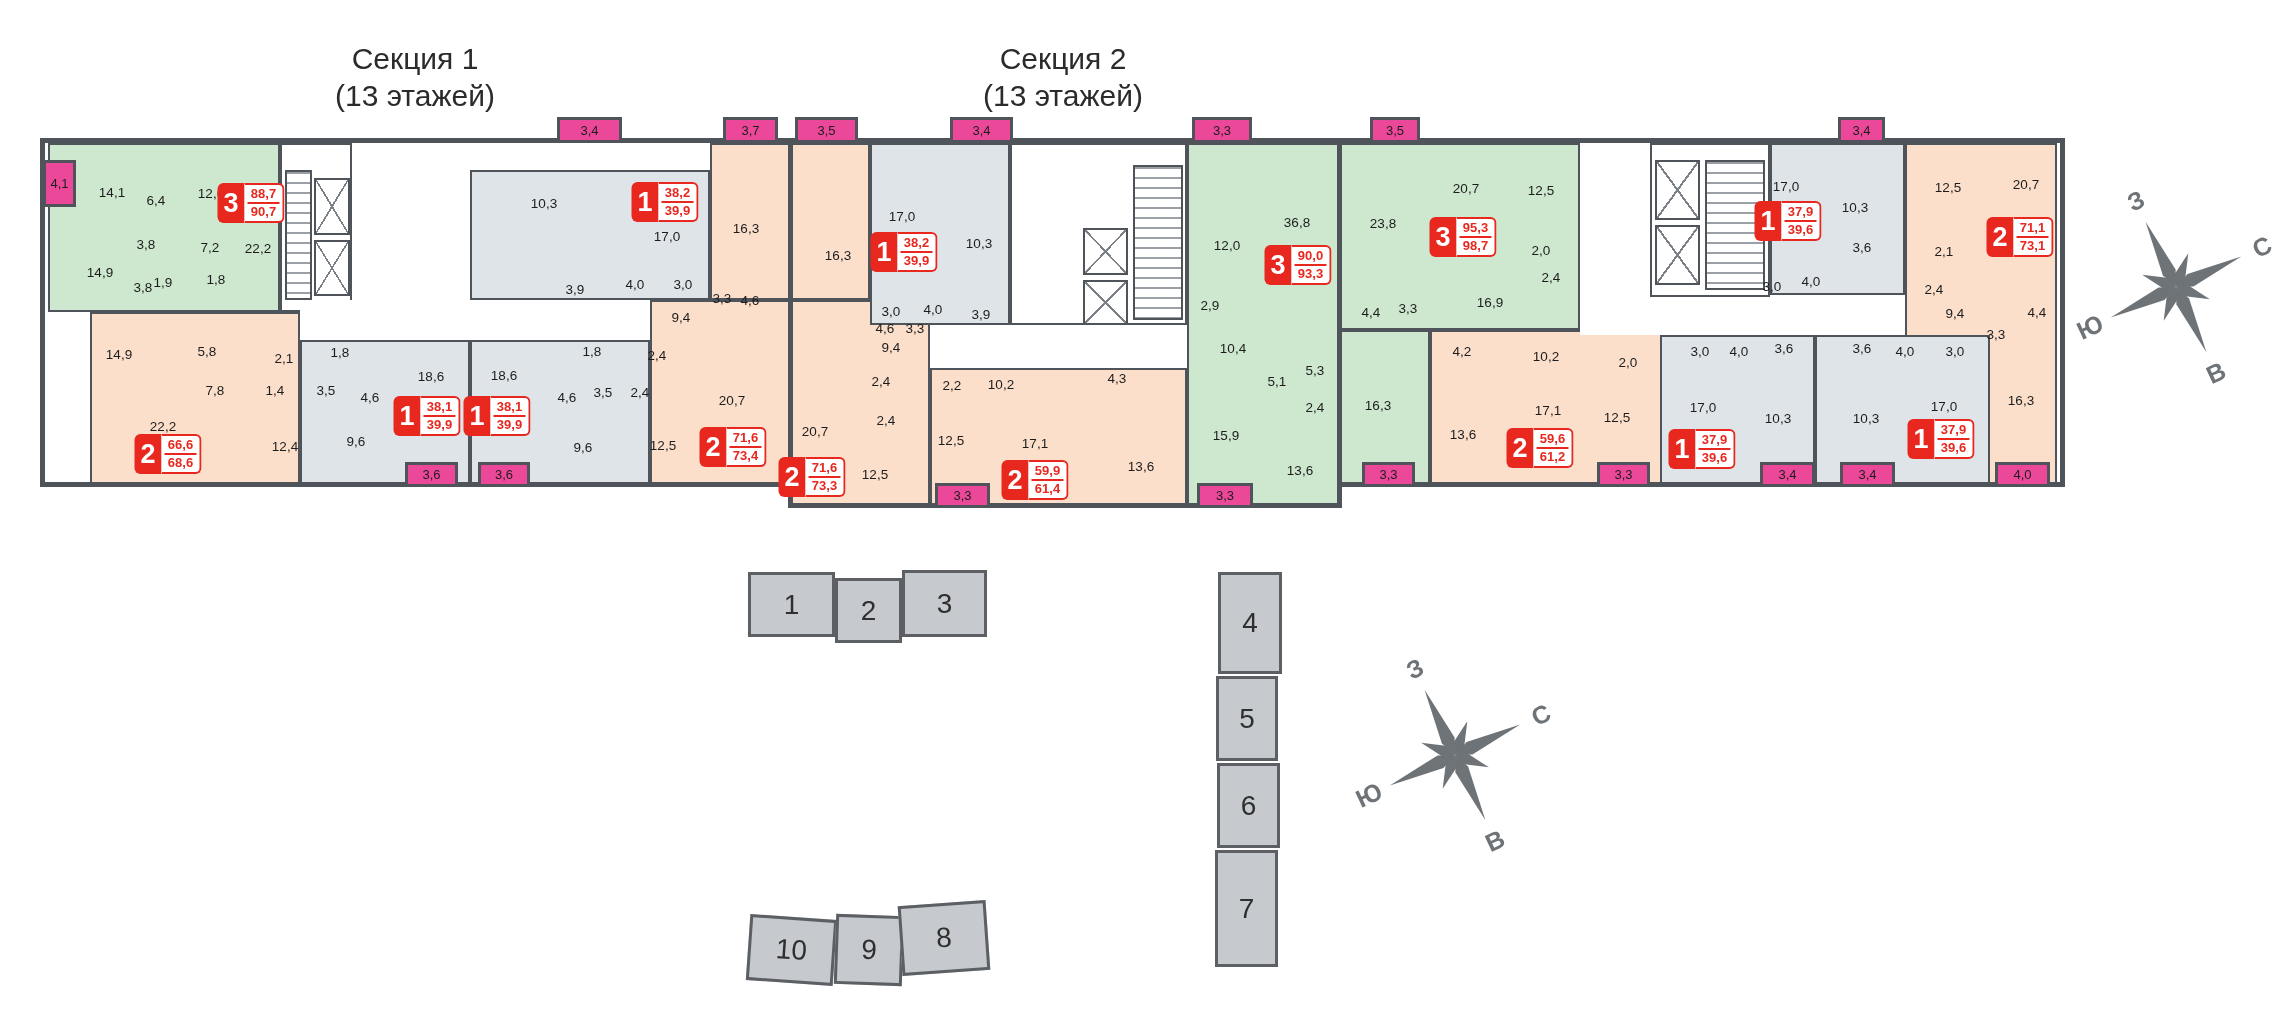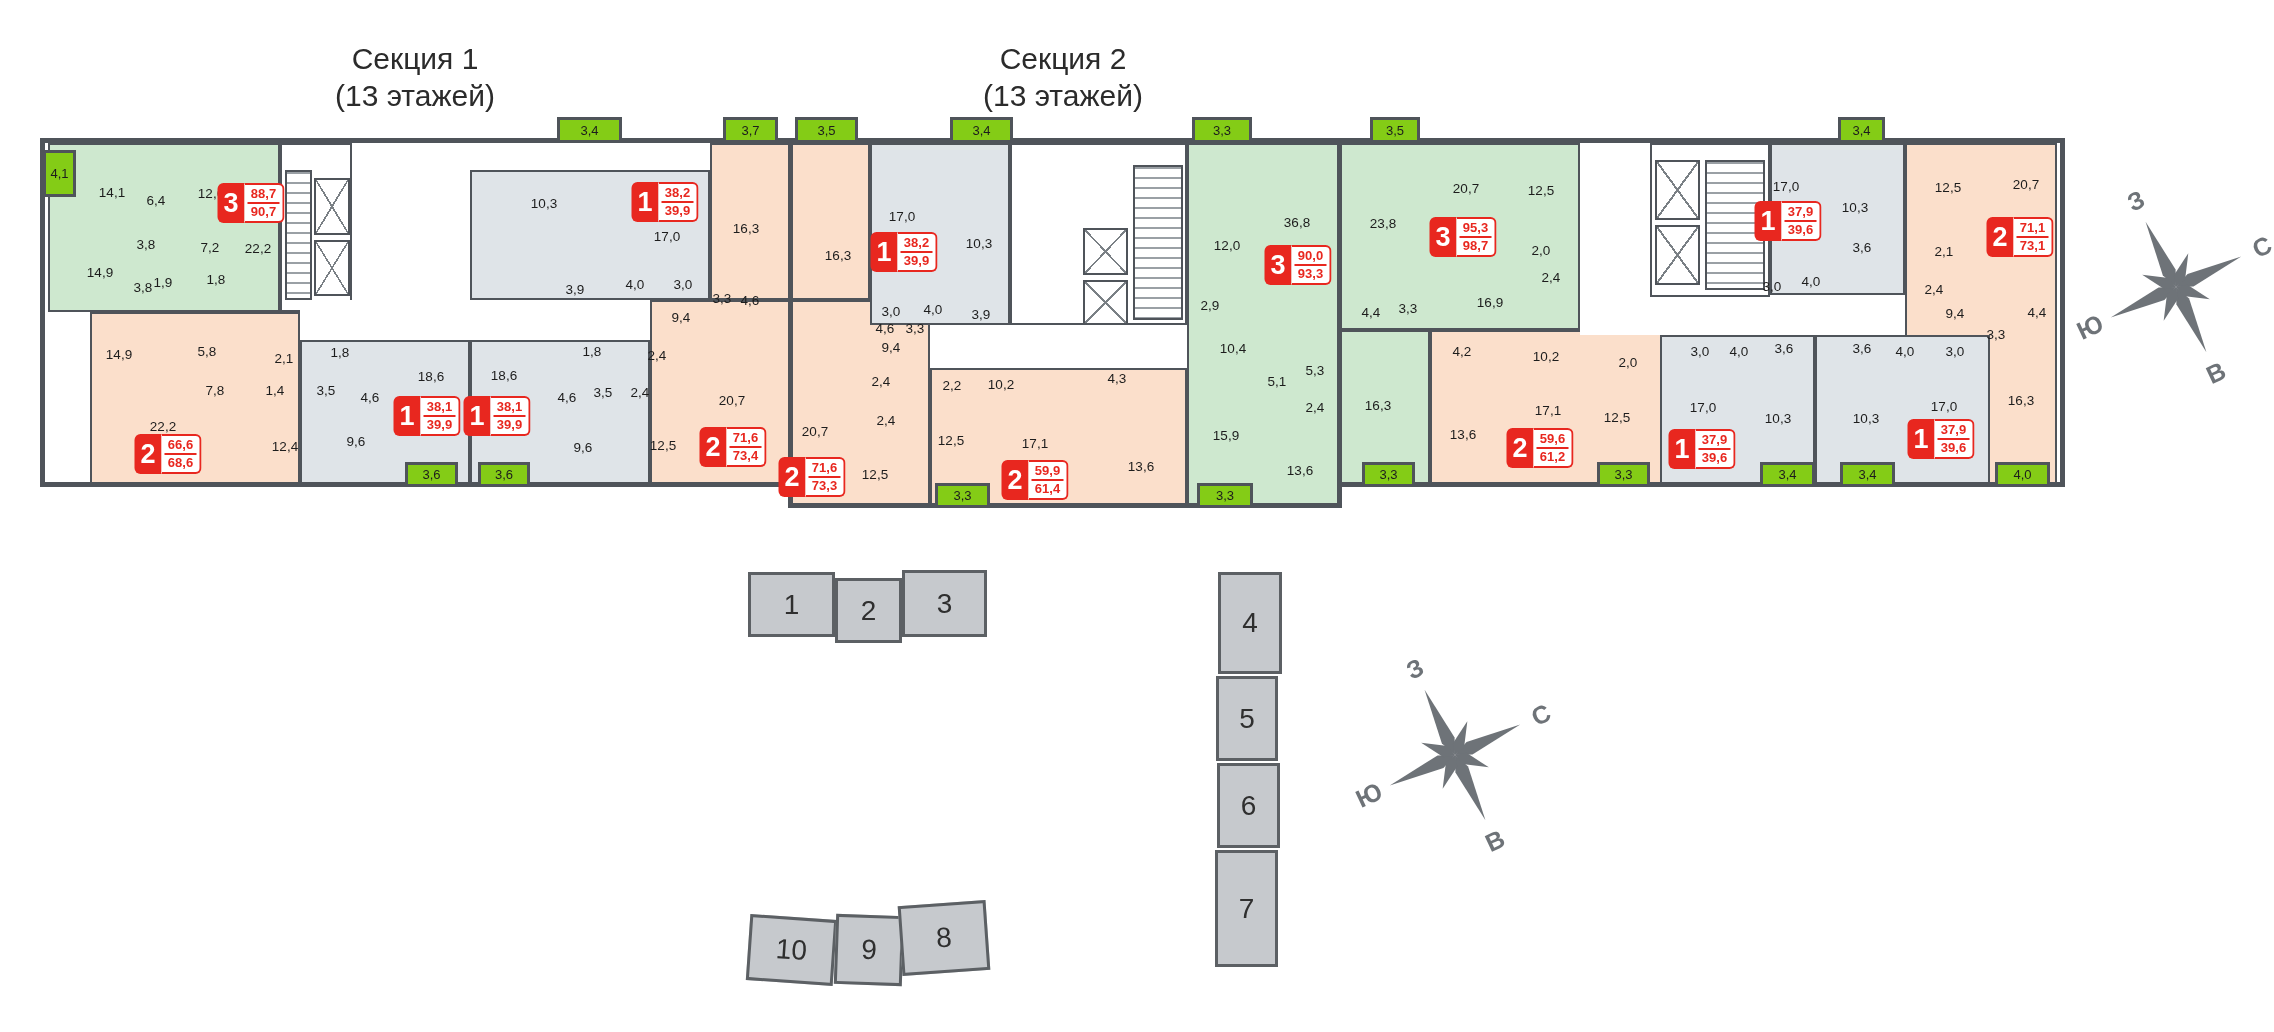--- a/index.html
+++ b/index.html
@@ -2,21 +2,21 @@
 <html><head>
 <meta charset="utf-8">
 <style>
 html,body{margin:0;padding:0;background:#fff;width:2274px;height:1032px;font-family:"Liberation Sans",sans-serif;}
 #scene{position:relative;width:2274px;height:1032px;overflow:hidden;background:#fff;}
 .region{position:absolute;border:2px solid #4f545a;box-sizing:border-box;}
 .c-green{background:#cee8cf}.c-peach{background:#fbdfcb}.c-blue{background:#dfe4e8}.c-white{background:#fff}
 .nob{border:none}
 .shaft{position:absolute;background:linear-gradient(to top right, transparent 48.5%, #7a8085 48.5%, #7a8085 51.5%, transparent 51.5%),linear-gradient(to bottom right, transparent 48.5%, #7a8085 48.5%, #7a8085 51.5%, transparent 51.5%),#fff;border:2px solid #4f545a;box-sizing:border-box;}
 .stairs{position:absolute;background-color:#fff;background-image:repeating-linear-gradient(180deg,#9aa0a5 0 2px,transparent 2px 10px);border:2px solid #4f545a;box-sizing:border-box;}
-.balcony{position:absolute;background:#84cc16;border:3px solid #4f545a;box-sizing:border-box;display:flex;align-items:center;justify-content:center;}
+.balcony{position:absolute;background:#ec4899;border:3px solid #4f545a;box-sizing:border-box;display:flex;align-items:center;justify-content:center;}
 .balcony span{font-size:13px;color:#1d1d1d;}
 .rlabel{position:absolute;transform:translate(-50%,-50%);font-size:13.5px;color:#1d1d1d;white-space:nowrap;}
 .badge{position:absolute;transform:translate(-50%,-50%);display:flex;align-items:stretch;height:40px;}
 .badge .num{background:#e8271f;color:#fff;font-weight:bold;font-size:27px;display:flex;align-items:center;justify-content:center;width:27px;border-radius:6px 0 0 6px;}
 .badge .areas{background:#fff;border:2px solid #e8271f;border-left:none;border-radius:0 6px 6px 0;display:flex;flex-direction:column;justify-content:center;padding:0 3px;}
 .badge .areas .a1{border-bottom:2px solid #e8271f;}
 .badge .areas span{color:#e8271f;font-weight:bold;font-size:13px;line-height:16px;text-align:center;min-width:32px;}
 .wall{position:absolute;background:#4f545a;}
 .title{position:absolute;transform:translateX(-50%);text-align:center;color:#2b2b2b;font-size:30px;line-height:37px;white-space:nowrap;}
 .block{position:absolute;background:#c6c9cd;border:3px solid #5c6064;box-sizing:border-box;display:flex;align-items:center;justify-content:center;}
@@ -73,21 +73,21 @@
     <div class="wall" style="left: 1337px; top: 143px; width: 5px; height: 365px;"></div>
     <div class="shaft" style="left: 314px; top: 178px; width: 36px; height: 57px;"></div>
     <div class="shaft" style="left: 314px; top: 240px; width: 36px; height: 56px;"></div>
     <div class="shaft" style="left: 1083px; top: 228px; width: 45px; height: 47px;"></div>
     <div class="shaft" style="left: 1083px; top: 280px; width: 45px; height: 45px;"></div>
     <div class="shaft" style="left: 1655px; top: 160px; width: 45px; height: 60px;"></div>
     <div class="shaft" style="left: 1655px; top: 225px; width: 45px; height: 60px;"></div>
     <div class="stairs" style="left: 285px; top: 170px; width: 27px; height: 130px;"></div>
     <div class="stairs" style="left: 1133px; top: 165px; width: 50px; height: 155px;"></div>
     <div class="stairs" style="left: 1705px; top: 160px; width: 60px; height: 130px;"></div>
-    <div class="balcony" style="left: 43px; top: 150px; width: 33px; height: 47px;">
+    <div class="balcony" style="left: 43px; top: 160px; width: 33px; height: 47px;">
       <span>4,1</span>
     </div>
     <div class="balcony" style="left: 557px; top: 117px; width: 65px; height: 26px;">
       <span>3,4</span>
     </div>
     <div class="balcony" style="left: 723px; top: 117px; width: 55px; height: 26px;">
       <span>3,7</span>
     </div>
     <div class="balcony" style="left: 795px; top: 117px; width: 63px; height: 26px;">
       <span>3,5</span>

